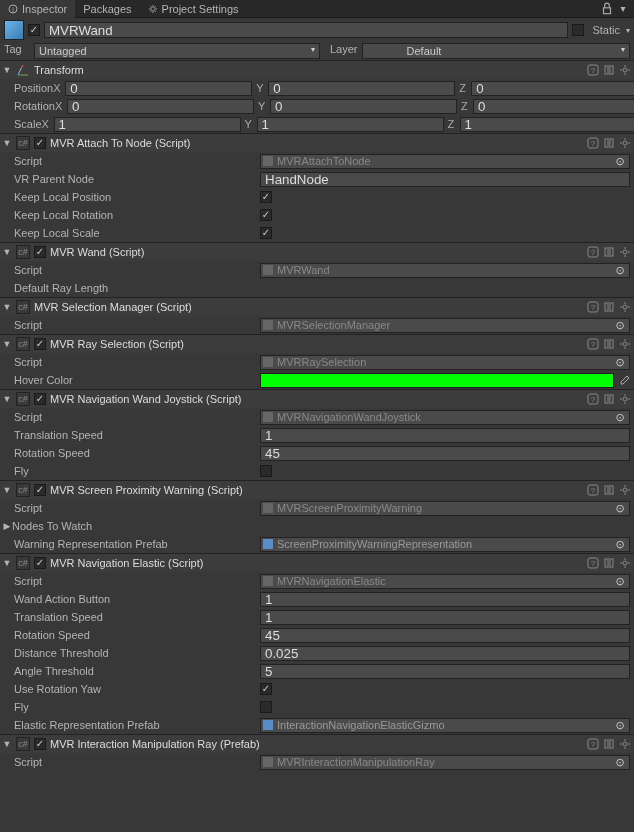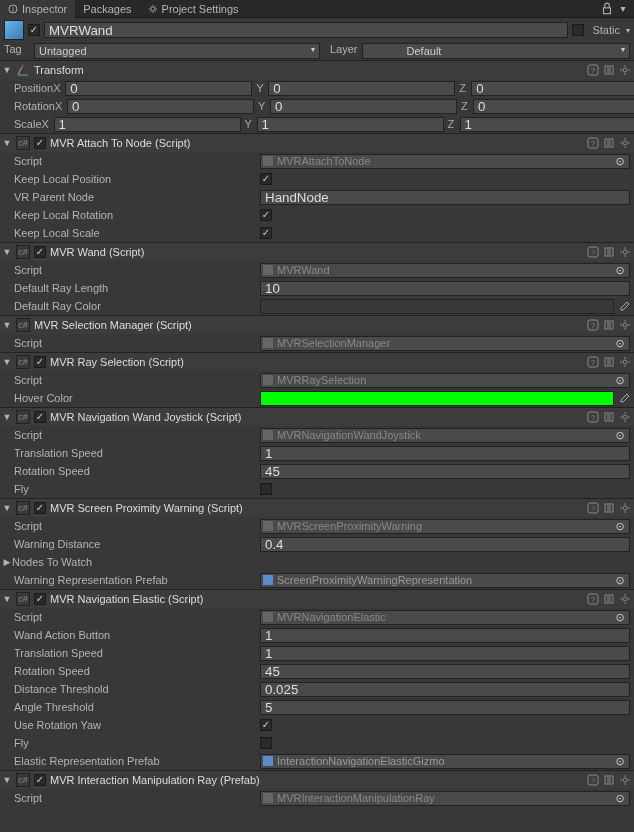--- a/index.html
+++ b/index.html
@@ -215,28 +215,28 @@
   </div>
   <div class="row disabled">
       <span class="row-label">Script</span>
     <div class="obj-field">
         <span class="obj-icon"></span>
         <span>MVRAttachToNode</span>
         <span class="picker">⊙</span>
       </div>
   </div>
   <div class="row">
+      <span class="row-label">VR Parent Node</span>
+    <input class="text-field" value="HandNode" style="">
+  </div>
+  <div class="row">
       <span class="row-label">Keep Local Position</span>
       <span class="checkbox checked"></span>
     </div>
   <div class="row">
-      <span class="row-label">VR Parent Node</span>
-    <input class="text-field" value="HandNode" style="">
-  </div>
-  <div class="row">
       <span class="row-label">Keep Local Rotation</span>
       <span class="checkbox checked"></span>
     </div>
   <div class="row">
       <span class="row-label">Keep Local Scale</span>
       <span class="checkbox checked"></span>
     </div>
 </div>
 
 <div class="component">
@@ -269,33 +269,21 @@
   <div class="row disabled">
       <span class="row-label">Script</span>
     <div class="obj-field">
         <span class="obj-icon"></span>
         <span>MVRWand</span>
         <span class="picker">⊙</span>
       </div>
   </div>
   <div class="row">
       <span class="row-label">Default Ray Length</span>
-      <input class="num-field" value="10" style="">
-    </div>
-  <div class="row">
-      <span class="row-label">Default Ray Color</span>
-    <div class="color-wrap">
-        <div class="color-field" style="#ffffff"></div>
-      <span style="position:absolute;right:0;">
-        <svg width="12" height="12" viewBox="0 0 12 12">
-            <path d="M9 3l-6 6v2h2l6-6z" fill="none" stroke="#aaa"></path>
-          </svg>
-      </span>
-    </div>
-  </div>
+    </div>
 </div>
 
 <div class="component">
   <div class="comp-head">
     <span class="foldout">▼</span>
     <span class="comp-icon script">c#</span>
     <span class="comp-title">MVR Selection Manager (Script)</span>
     <div class="comp-tools tools-slot">
   <span class="tool-btn help-icon">
           <svg viewBox="0 0 12 12">
@@ -453,24 +441,20 @@
   </div>
   <div class="row disabled">
       <span class="row-label">Script</span>
     <div class="obj-field">
         <span class="obj-icon"></span>
         <span>MVRScreenProximityWarning</span>
         <span class="picker">⊙</span>
       </div>
   </div>
   <div class="row">
-      <span class="row-label">Warning Distance</span>
-      <input class="num-field" value="0.4" style="">
-    </div>
-  <div class="row">
       <span class="foldout" style="margin-left:-12px;width:10px;">▶</span>
       <span class="row-label" style="width:234px;">Nodes To Watch</span>
     </div>
   <div class="row">
       <span class="row-label">Warning Representation Prefab</span>
     <div class="obj-field">
         <span class="obj-icon prefab"></span>
         <span>ScreenProximityWarningRepresentation</span>
         <span class="picker">⊙</span>
       </div>

